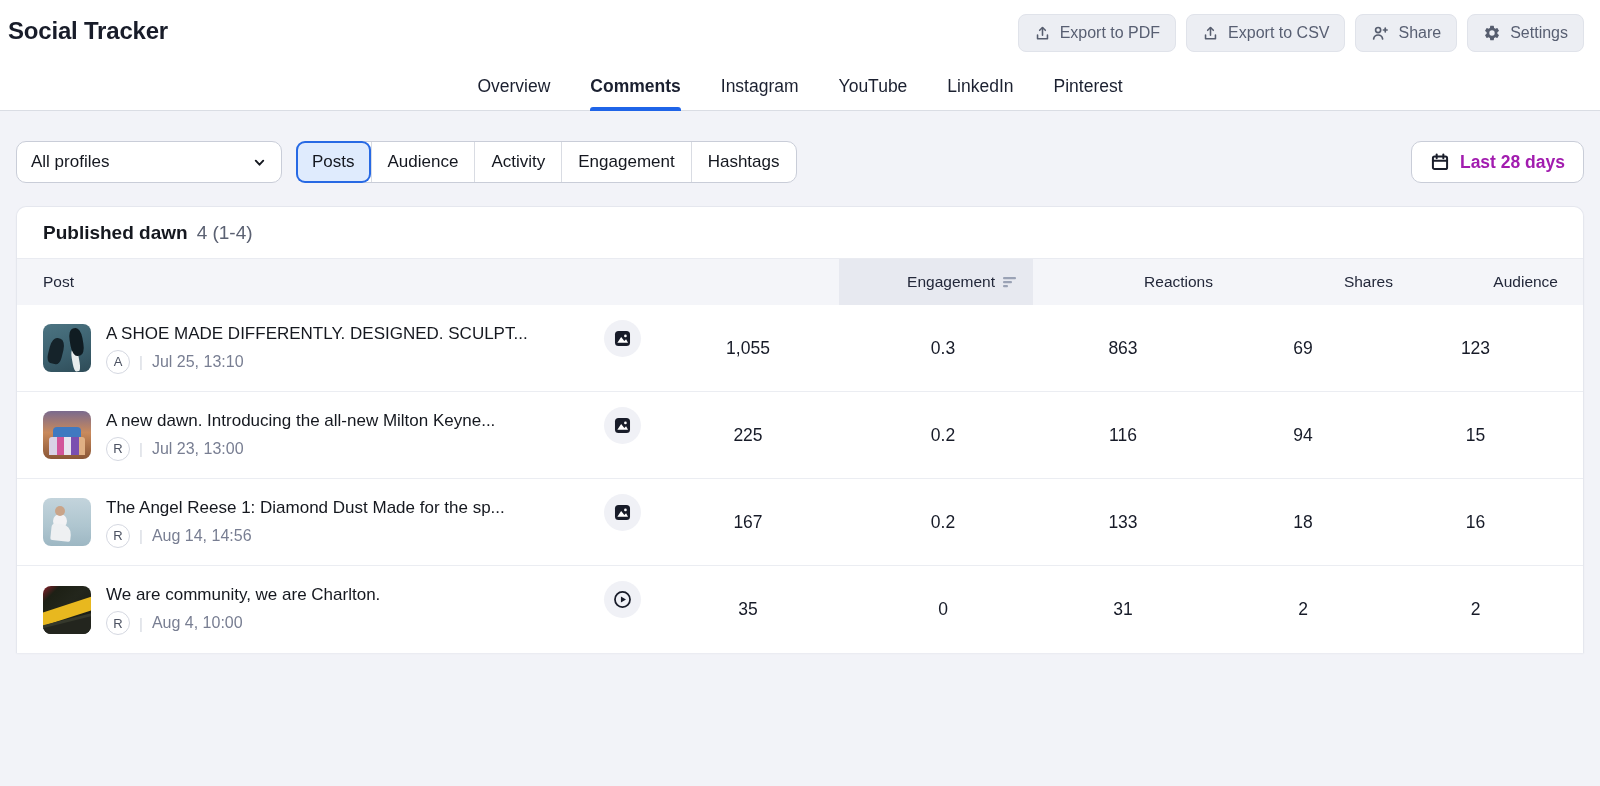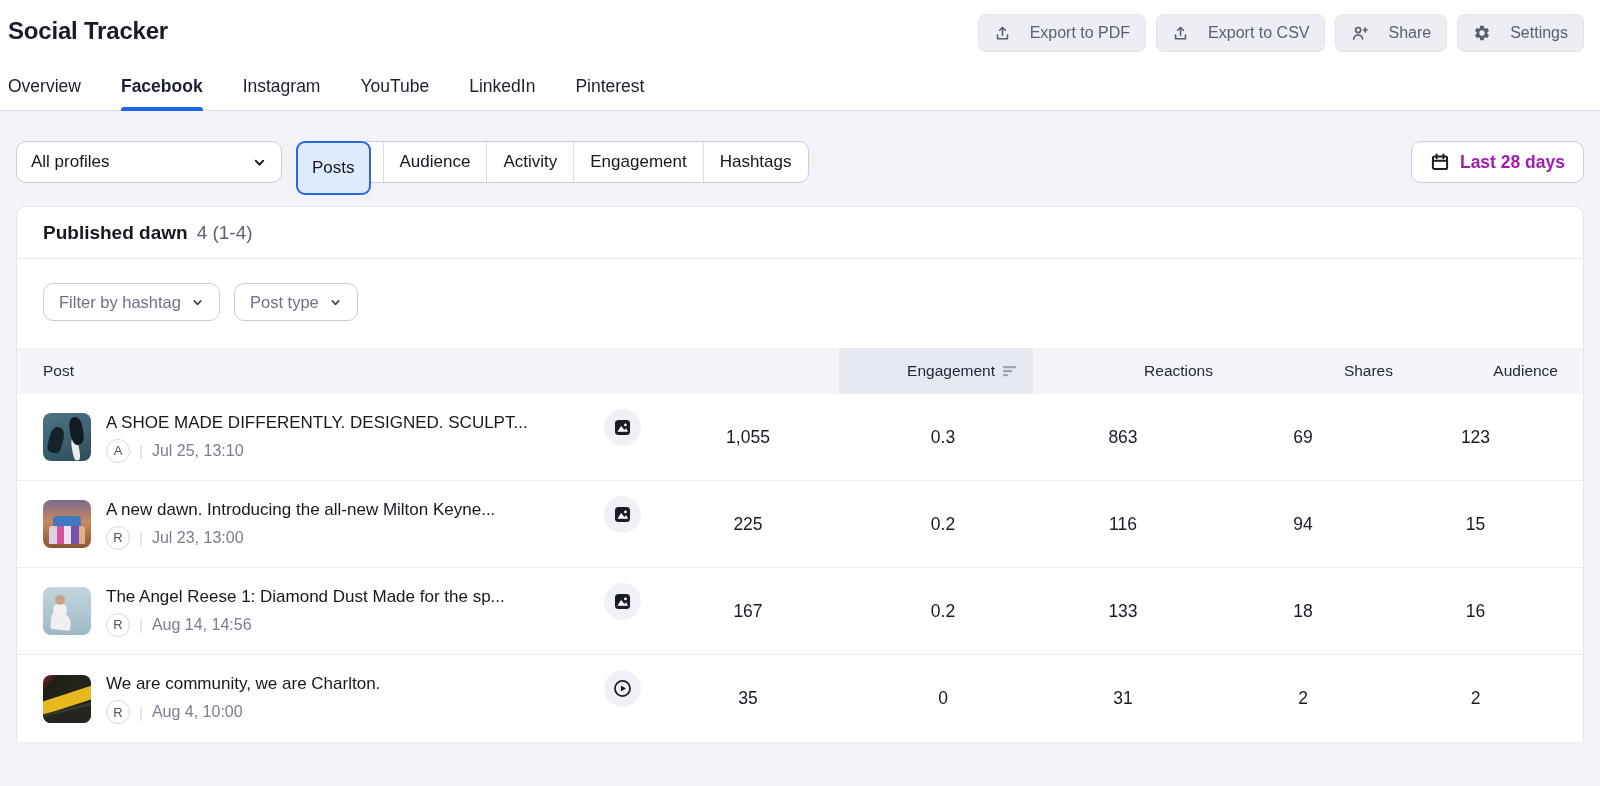--- a/index.html
+++ b/index.html
@@ -13,32 +13,32 @@
 
   
   .page-header {
     padding: 14px 16px 0 8px;
     background: #ffffff;
     display: flex; align-items: flex-start; justify-content: space-between;
   }
   .page-title { font-size: 24px; font-weight: 700; letter-spacing: -0.2px; line-height: 34px; }
   .header-actions { display: flex; gap: 10px; }
   .hbtn {
-    display: inline-flex; align-items: center; gap: 19px;
+    display: inline-flex; align-items: center; gap: 9px;
     background: #eceef3; border: 1px solid #e0e3ea; border-radius: 8px;
     padding: 8px 15px; font-size: 16px; font-weight: 500; color: #585f72;
     font-family: inherit; cursor: pointer; line-height: 20px;
   }
   .hbtn .ic { display: inline-flex; color: #565d6e; }
 
   
   .tabs-row {
     margin-top: 15px; padding: 0 8px;
     border-bottom: 1px solid #dadde4;
-    display: flex; gap: 40px; background: #fff;
+    display: flex; gap: 40px; background: #fff; justify-content: center;
   }
   .tab {
     font-size: 17.5px; color: #1b2030; padding: 8px 0 13px 0; cursor: pointer;
     position: relative; line-height: 22px;
   }
   .tab.active { font-weight: 700; }
   .tab.active::after {
     content: ""; position: absolute; left: 0; right: 0; bottom: -1px;
     height: 4px; border-radius: 3px 3px 0 0; background: #1f64e8;
   }
@@ -59,21 +59,21 @@
     border: 1px solid #c9cdd8; border-radius: 10px; height: 42px; overflow: visible;
   }
   .seg {
     font-size: 17px; color: #14171f; padding: 0 16px; display: flex; align-items: center;
     cursor: pointer; border-left: 1px solid #d9dce3; background: transparent; white-space: nowrap;
   }
   .seg:first-child { border-left: none; border-radius: 9px 0 0 9px; }
   .seg:last-child { border-radius: 0 9px 9px 0; }
   .seg.active {
     background: #dfebfd; box-shadow: inset 0 0 0 2px #2769e4; border-radius: 9px;
-    margin: -1px 12px -1px -1px; border-left: none; height: 54px;
+    margin: -1px 0 -1px -1px; border-left: none; height: 42px;
   }
   .spacer { flex: 1; }
   .date-btn {
     height: 42px; background: #fff; border: 1px solid #c9cdd8; border-radius: 10px;
     display: inline-flex; align-items: center; gap: 10px; padding: 8px 18px;
     font-size: 17.5px; color: #a21caf; font-family: inherit; cursor: pointer; font-weight: bold;
   }
   .date-btn .ic { display: inline-flex; color: #1a1e2b; }
 
   
@@ -186,21 +186,21 @@
               <path d="M19.14 12.94c.04-.3.06-.61.06-.94 0-.32-.02-.64-.07-.94l2.03-1.58a.49.49 0 0 0 .12-.61l-1.92-3.32a.49.49 0 0 0-.59-.22l-2.39.96c-.5-.38-1.03-.7-1.62-.94l-.36-2.54a.48.48 0 0 0-.48-.41h-3.84c-.24 0-.43.17-.47.41l-.36 2.54c-.59.24-1.13.57-1.62.94l-2.39-.96a.49.49 0 0 0-.59.22L2.74 8.87c-.12.21-.08.47.12.61l2.03 1.58c-.05.3-.09.63-.09.94s.02.64.07.94l-2.03 1.58a.49.49 0 0 0-.12.61l1.92 3.32c.12.22.37.29.59.22l2.39-.96c.5.38 1.03.7 1.62.94l.36 2.54c.05.24.24.41.48.41h3.84c.24 0 .44-.17.47-.41l.36-2.54c.59-.24 1.13-.56 1.62-.94l2.39.96c.22.08.47 0 .59-.22l1.92-3.32a.49.49 0 0 0-.12-.61l-2.01-1.58zM12 15.6A3.6 3.6 0 1 1 12 8.4a3.6 3.6 0 0 1 0 7.2z"></path>
             </svg>
         </span>
         <span>Settings</span>
       </button>
     </div>
   </div>
 
   <div class="tabs-row">
     <div class="tab">Overview</div>
-    <div class="tab active">Facebook</div>
+    <div class="tab active">Comments</div>
     <div class="tab">Instagram</div>
     <div class="tab">YouTube</div>
     <div class="tab">LinkedIn</div>
     <div class="tab">Pinterest</div>
   </div>
 
   <div class="content">
 
     <div class="controls-row">
       <div class="profile-select">
@@ -231,38 +231,20 @@
         <span>Last 28 days</span>
       </button>
     </div>
 
     <div class="card">
       <div class="card-header">
         <span class="card-title">Published dawn</span>
         <span class="card-count">4 (1-4)</span>
       </div>
 
-      <div class="chips-row">
-        <button class="chip">
-          <span>Filter by hashtag</span>
-          <span class="chev">
-            <svg width="13" height="13" viewBox="0 0 24 24" fill="none" stroke="currentColor" stroke-width="3" stroke-linecap="round" stroke-linejoin="round">
-                <polyline points="6 9 12 15.5 18 9"></polyline>
-              </svg>
-          </span>
-        </button>
-        <button class="chip">
-          <span>Post type</span>
-          <span class="chev">
-            <svg width="13" height="13" viewBox="0 0 24 24" fill="none" stroke="currentColor" stroke-width="3" stroke-linecap="round" stroke-linejoin="round">
-                <polyline points="6 9 12 15.5 18 9"></polyline>
-              </svg>
-          </span>
-        </button>
-      </div>
 
       <div class="thead">
         <div class="th th-post">Post</div>
         <div class="th th-num th-engagement">
           <span>Engagement</span>
           <span class="sort-icon">
             <svg width="14" height="12" viewBox="0 0 14 12" fill="#9aa2b5">
                 <rect x="0" y="1" width="13" height="2.2" rx="1"></rect>
                 <rect x="0" y="5" width="9" height="2.2" rx="1"></rect>
                 <rect x="0" y="9" width="5" height="2.2" rx="1"></rect>

